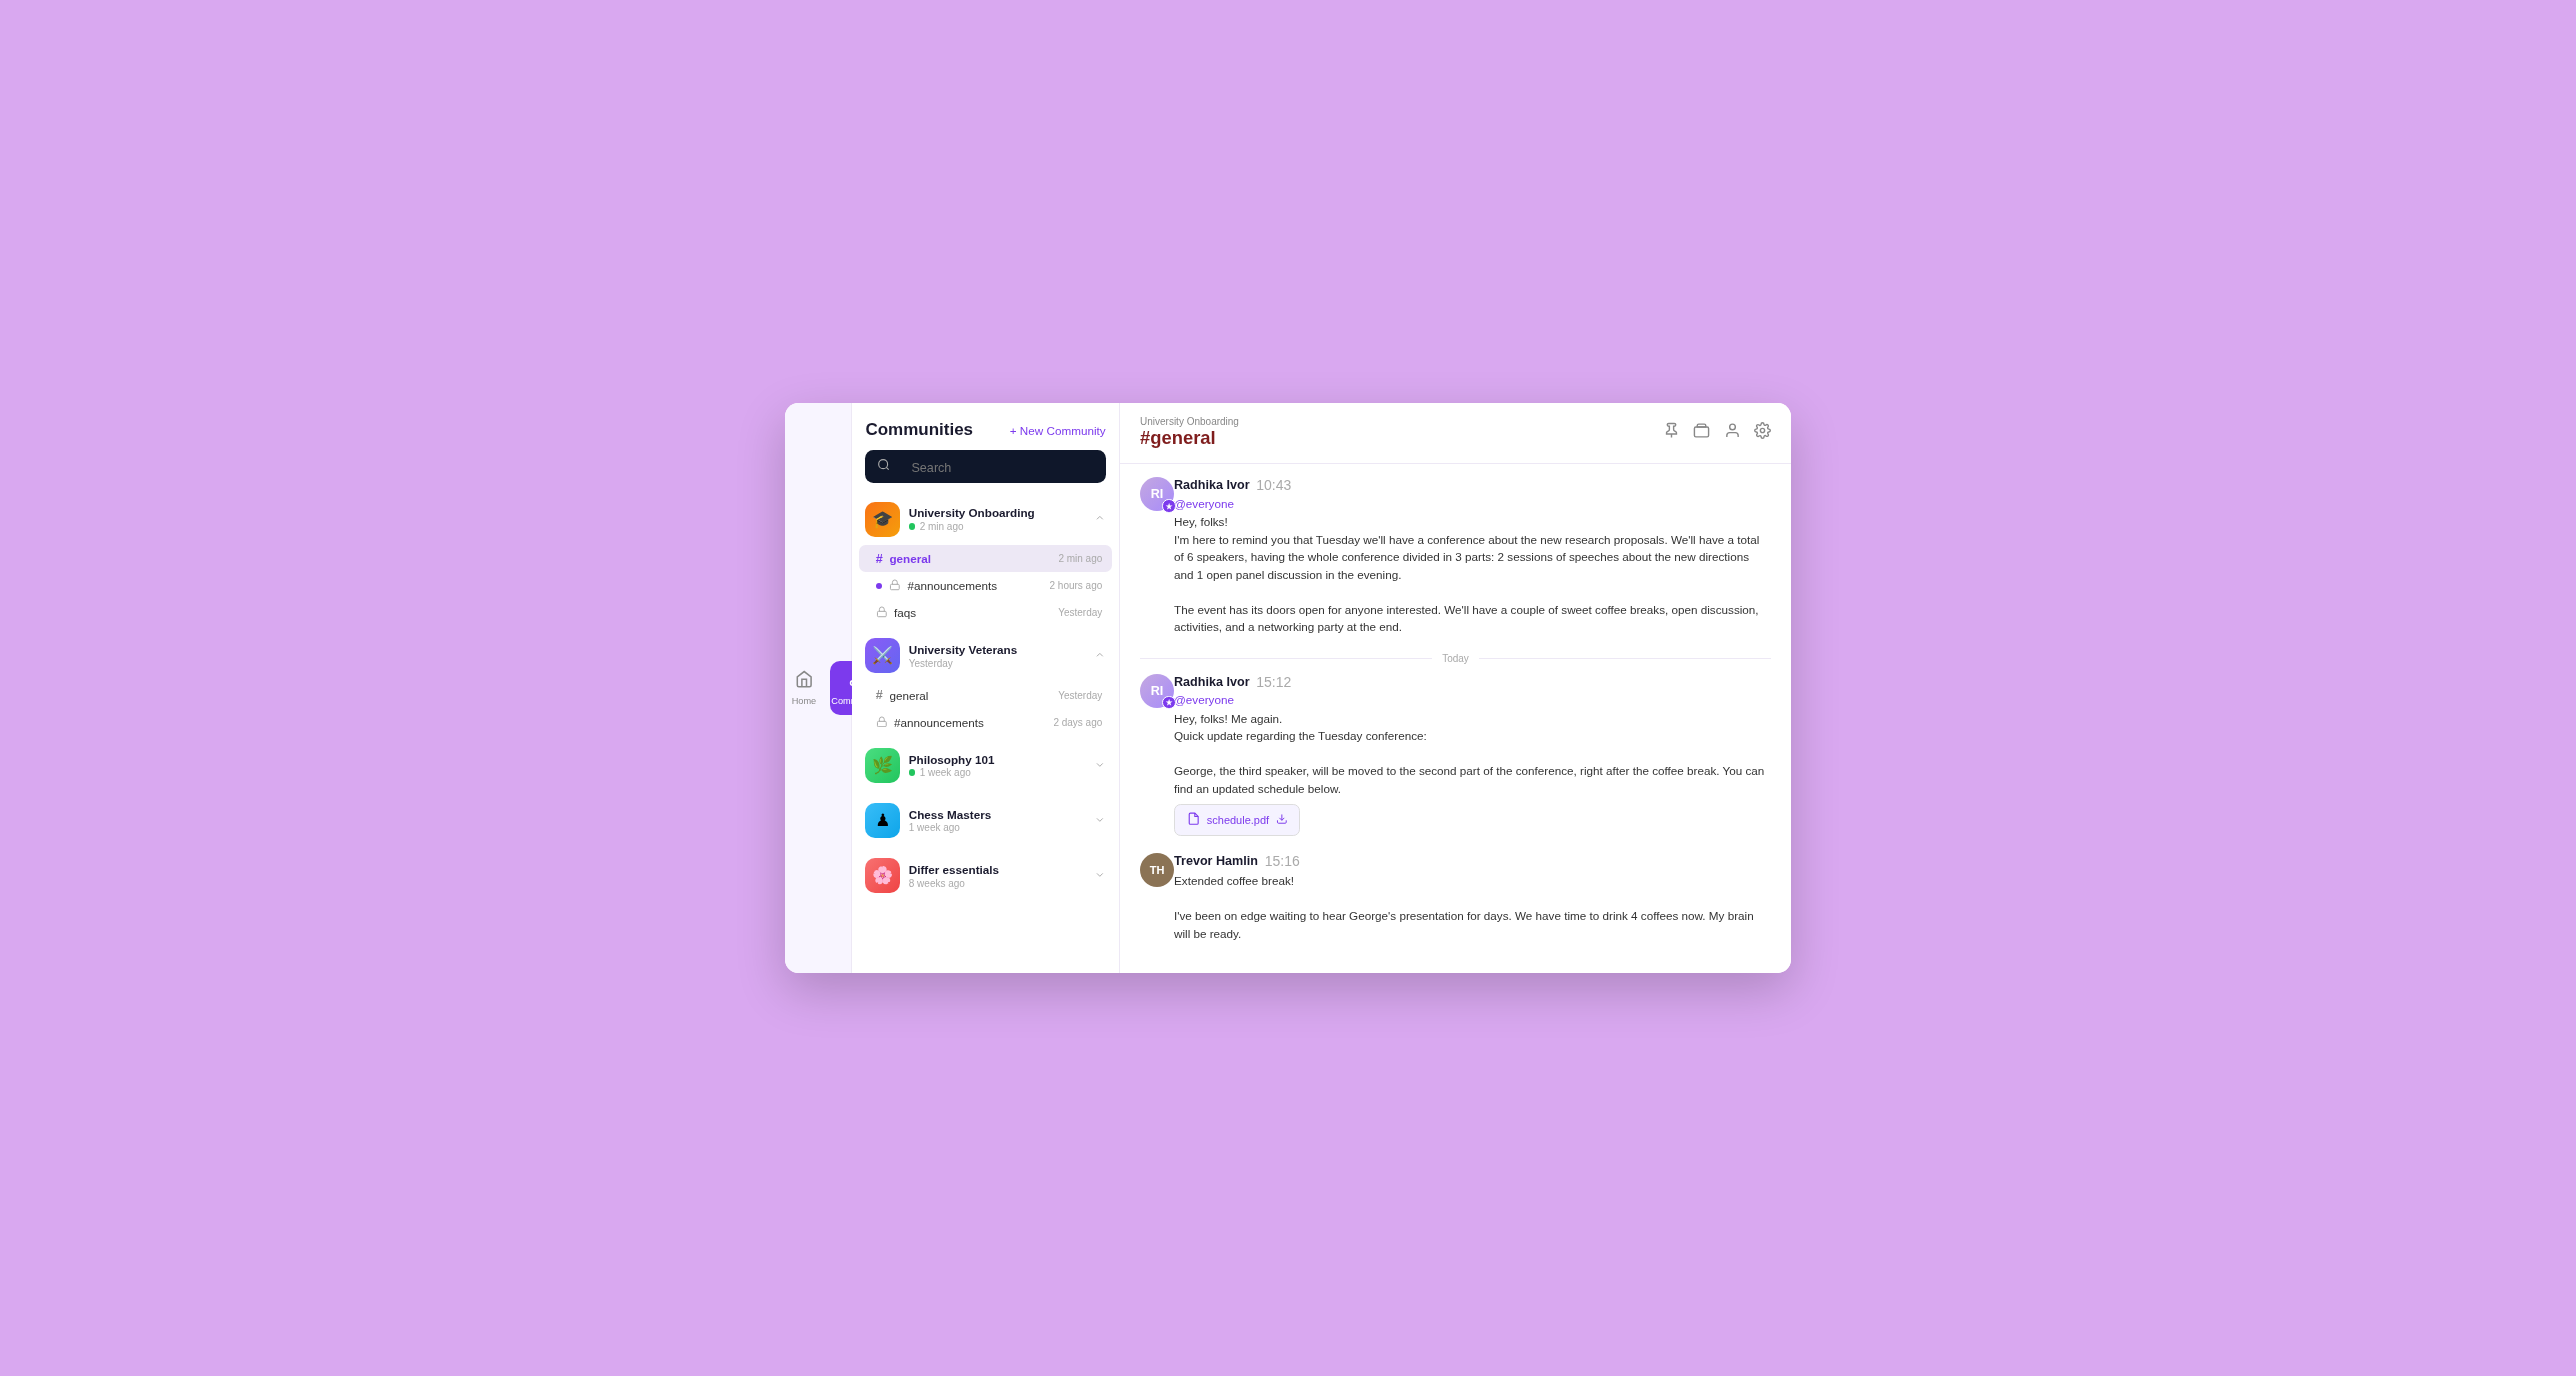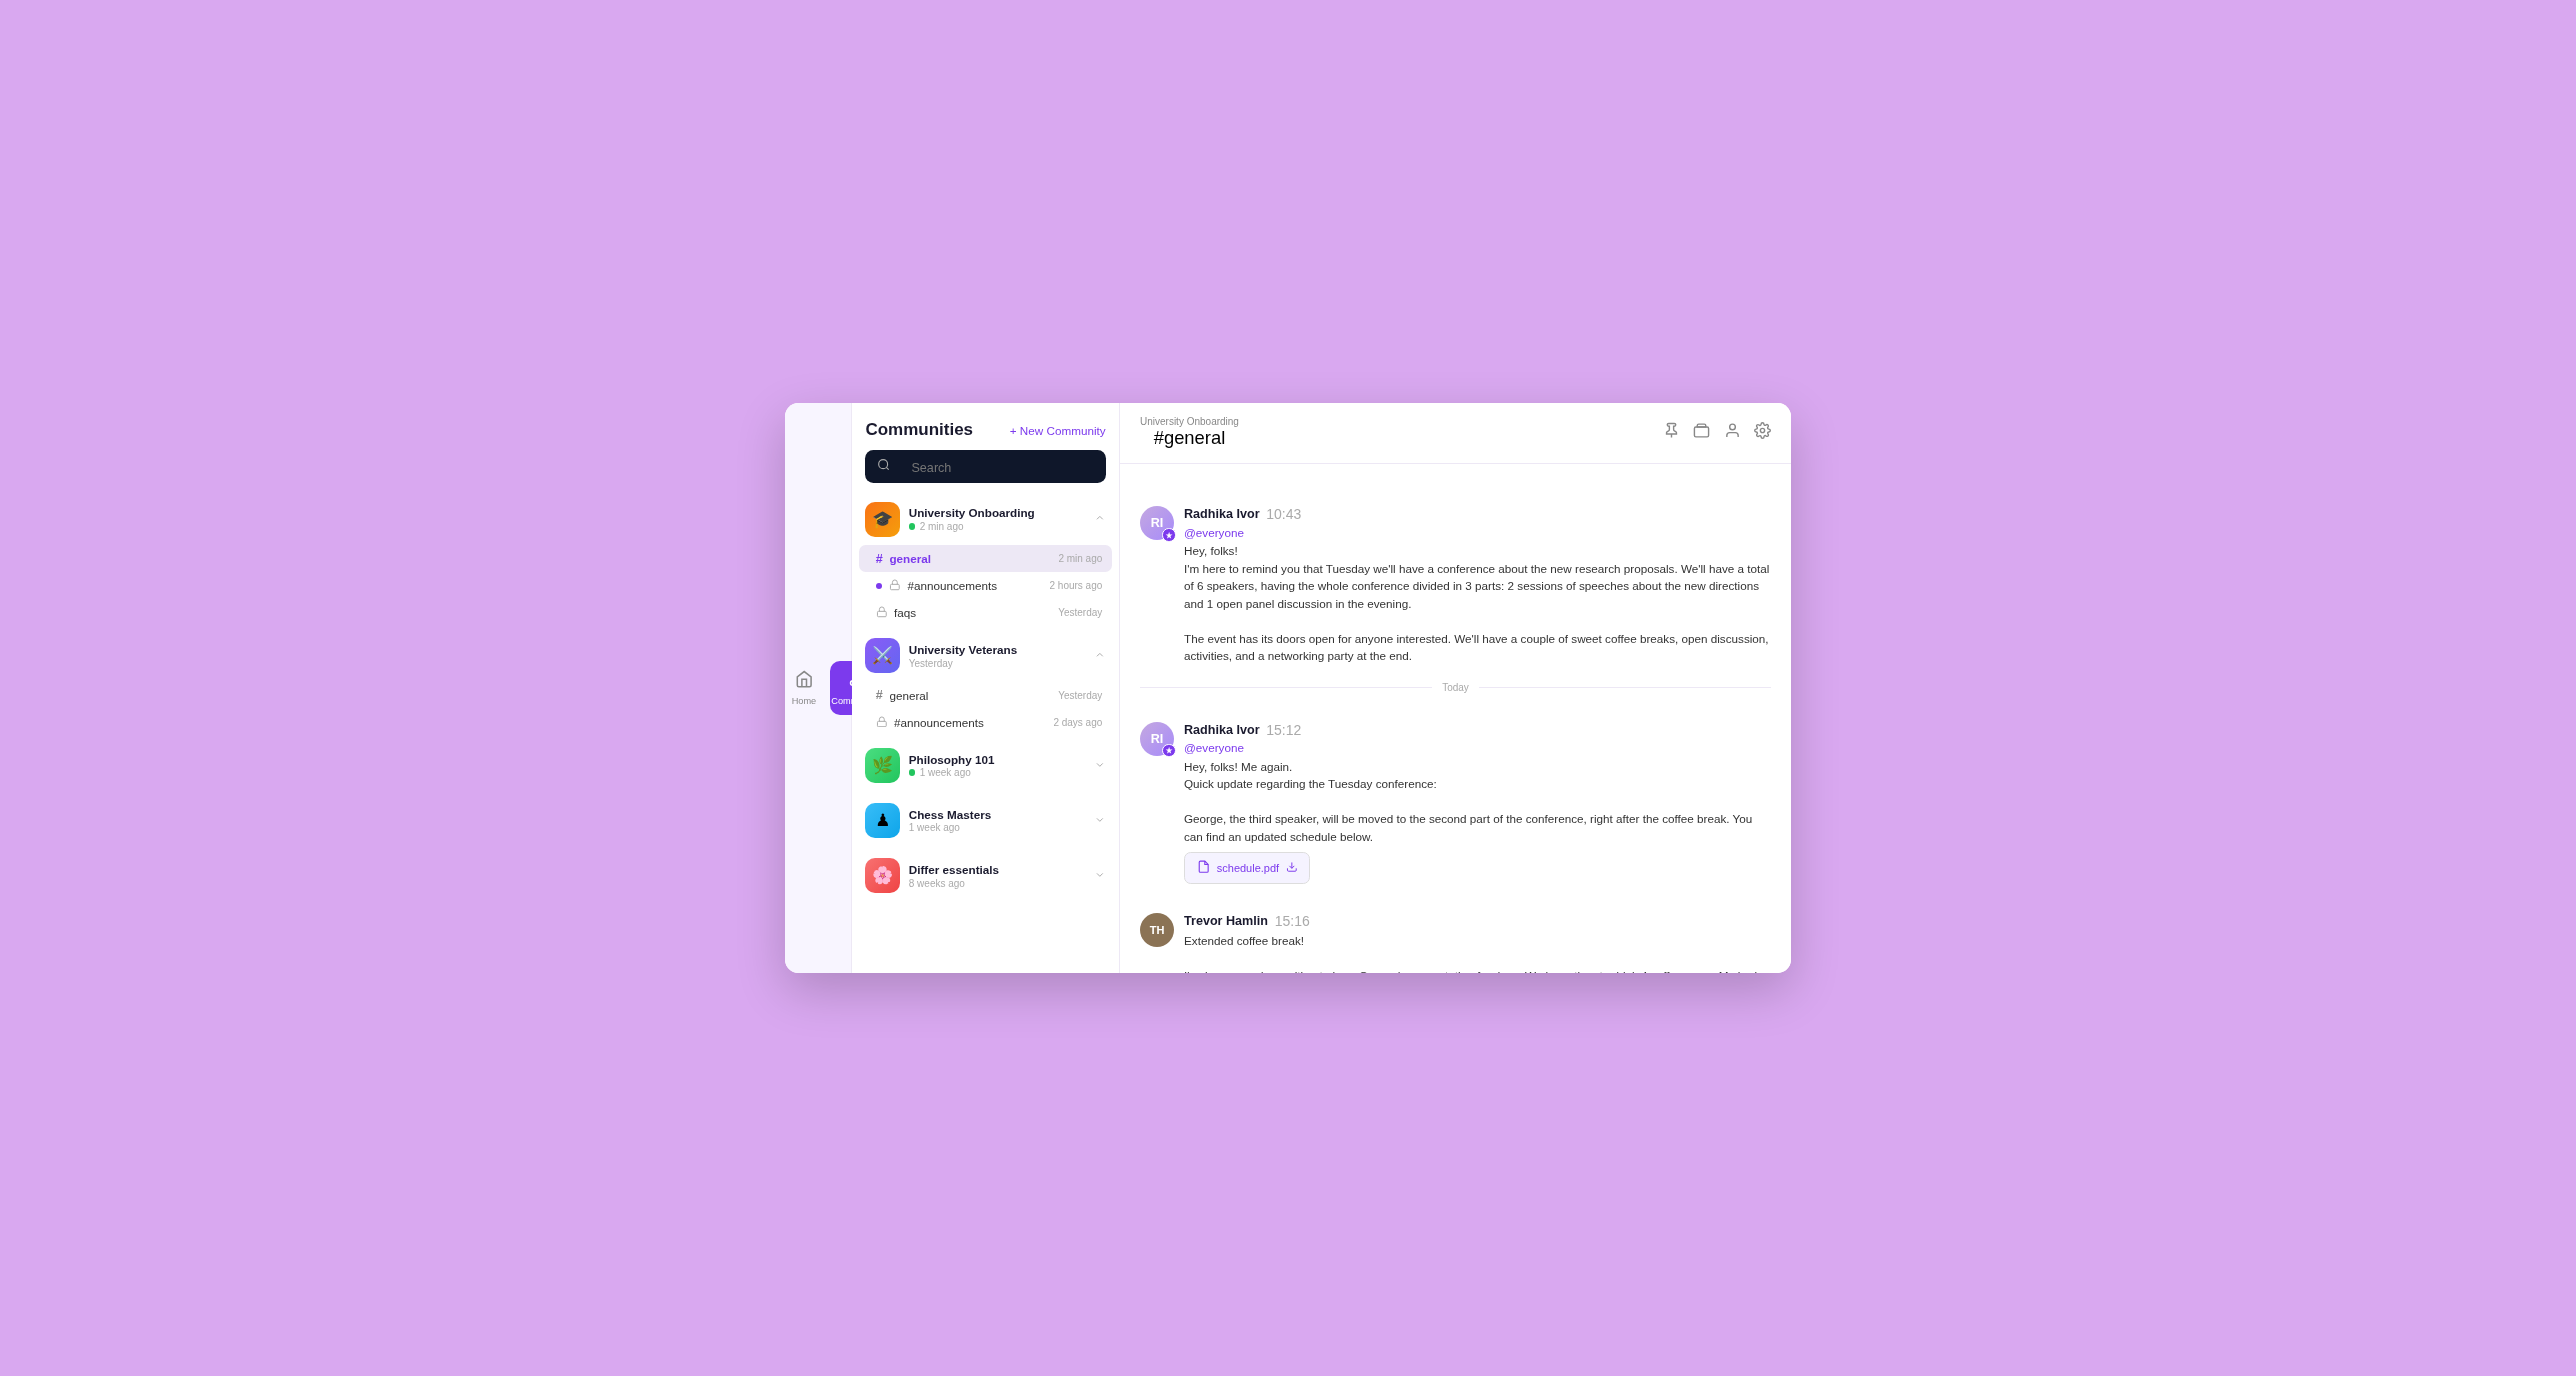--- a/index.html
+++ b/index.html
@@ -155,31 +155,31 @@
     }
     .chat-header {
       padding: 13.4px 20px;
       border-bottom: 0.8px solid #ede8f5;
       display: flex;
       align-items: center;
       justify-content: space-between;
     }
     .chat-header-left {}
     .chat-community-name { font-size: 10px; color: #888; }
-    .chat-channel-name { font-size: 18.4px; font-weight: 400; color: #000000; text-align: center; }
+    .chat-channel-name { font-size: 18.4px; font-weight: 700; color: #7f1d1d; }
     .chat-header-actions { display: flex; gap: 13.4px; align-items: center; }
     .header-icon { font-size: 17px; color: #888; cursor: pointer; }
 
     
     .messages-container {
       flex: 1;
       overflow-y: auto;
       padding: 13.4px 20px;
     }
-    .message { display: flex; gap: 10px; margin-bottom: 17px; margin-top: 29px; }
+    .message { display: flex; margin-bottom: 17px; }
     .message-content { flex: 1; }
     .message-header { display: flex; align-items: center; gap: 6.7px; margin-bottom: 3.4px; }
     .message-author { font-size: 12.6px; font-weight: 600; color: #1a1a2e; }
     .message-time { font-size: 14px; color: #aaa; }
     .mention { color: #7c3aed; font-weight: 500; font-size: 11.7px; margin-bottom: 3.4px; }
     .message-text { font-size: 11.7px; color: #333; line-height: 1.5; }
     .date-divider {
       text-align: center;
       font-size: 10px;
       color: #aaa;

